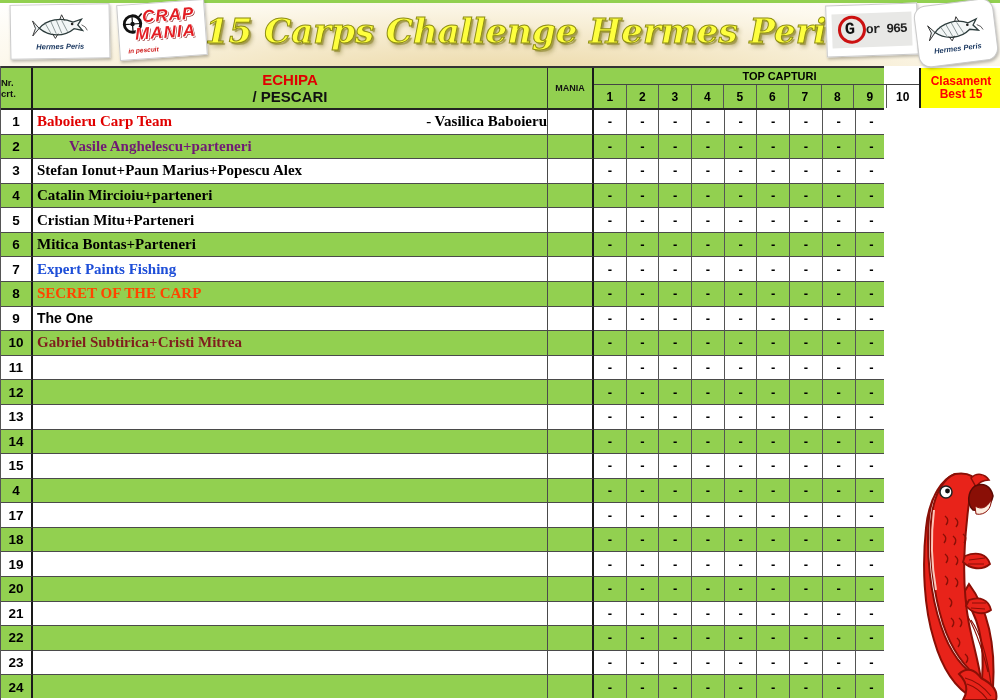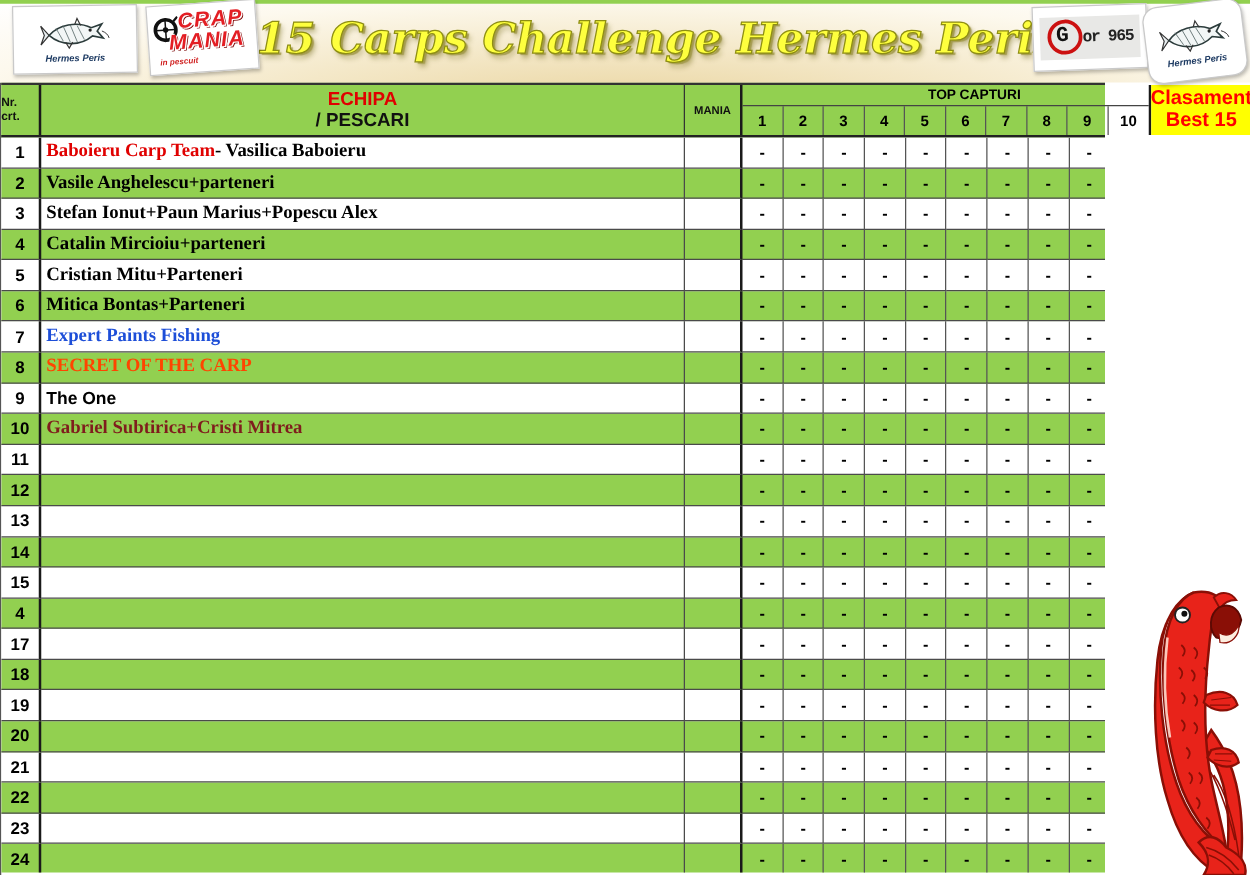--- a/index.html
+++ b/index.html
@@ -46,32 +46,32 @@
     font-family:"DejaVu Serif", serif; font-style:italic; font-weight:bold; font-size:34px;
     color: var(--title-yellow);
     -webkit-text-stroke: 1px #8e8e12;
     text-shadow: 2px 2px 1px #a39a4d, 3px 4px 4px rgba(120,110,30,.45);
     letter-spacing: 0px;
   }
   
   .tablewrap { position:absolute; left:0; top:66px; width:884px; height:634px; border-left:1px solid #555; }
   .thead { display:flex; height:44px; background:var(--green); border-top:2px solid #333; border-bottom:2px solid #222; }
   .th, .cell { flex:none; }
-  .w-nr { width:32px; } .w-team { width:515px; } .w-stand { width:46px; } .w-cap { width:32.7px; } .w-clas { width:80px; }
+  .w-nr { width:32px; } .w-team { width:515px;justify-content:space-between; } .w-stand { width:46px; } .w-cap { width:32.7px; } .w-clas { width:80px; }
   .th { display:flex; align-items:center; justify-content:center; font-weight:bold; color:#111; }
   .th-nr { font-size:9.5px; border-right:2px solid #1a1a1a; }
   .th-team { font-size:15px; border-right:1px solid #333;flex-direction:column; }
   .th-team .red { color:var(--red); }
   .th-stand { font-size:9px; border-right:2px solid #1a1a1a; }
   .cap-group { width:327px; display:flex; flex-direction:column; border-right:2px solid #1a1a1a; }
   .cap-title { height:19px; display:flex; align-items:center; justify-content:center; font-size:11px; font-weight:bold; border-bottom:1px solid #444;padding-left:46px; }
   .cap-nums { display:flex; height:25px; }
   .cap-num { width:32.7px; display:flex; align-items:center; justify-content:center; font-size:12px; font-weight:bold; border-right:1px solid #555; }
   .cap-num:last-child { border-right:none; }
-  .th-clas { background:var(--yellow); color:var(--clas-red); font-size:16px; line-height:1.1; text-align:center; padding:0 2px; }
+  .th-clas { background:var(--yellow); color:var(--clas-red); font-size:12px; line-height:1.1; text-align:center; padding:0 2px; }
   
   .tbody { height:588px; overflow:hidden; }
   .row { display:flex; height:24.583px; background:#fff; }
   .row.green { background:var(--green); }
   .cell { border-right:1px solid #4a4a4a; border-bottom:1px solid #4a4a4a; display:flex; align-items:center; }
   .c-nr { justify-content:center; font-size:13.5px; font-weight:bold; border-right:2px solid #1a1a1a; }
   .c-team { padding-left:4px; font-family:"Liberation Serif", serif; font-weight:bold; font-size:15px; white-space:nowrap; overflow:hidden; }
   .c-team.sans { font-family:"Liberation Sans", sans-serif; font-size:14px; }
   .c-stand { border-right:2px solid #1a1a1a; }
   .c-cap { justify-content:center; font-size:13px; font-weight:bold; border-right:1px solid #555; }
@@ -178,21 +178,21 @@
           <div class="cell c-cap w-cap">-</div>
           <div class="cell c-cap w-cap">-</div>
           <div class="cell c-cap w-cap">-</div>
           <div class="cell c-cap w-cap">-</div>
           <div class="cell c-cap w-cap last">-</div>
           <div class="cell c-clas w-clas"></div>
         </div>
         <div class="row green">
           <div class="cell c-nr w-nr">2</div>
           <div class="cell c-team w-team">
-            <span style="color: #000000;">Vasile Anghelescu+parteneri</span>
+            <span style="color: #701a75; margin-left: 32px;">Vasile Anghelescu+parteneri</span>
           </div>
           <div class="cell c-stand w-stand"></div>
           <div class="cell c-cap w-cap">-</div>
           <div class="cell c-cap w-cap">-</div>
           <div class="cell c-cap w-cap">-</div>
           <div class="cell c-cap w-cap">-</div>
           <div class="cell c-cap w-cap">-</div>
           <div class="cell c-cap w-cap">-</div>
           <div class="cell c-cap w-cap">-</div>
           <div class="cell c-cap w-cap">-</div>

